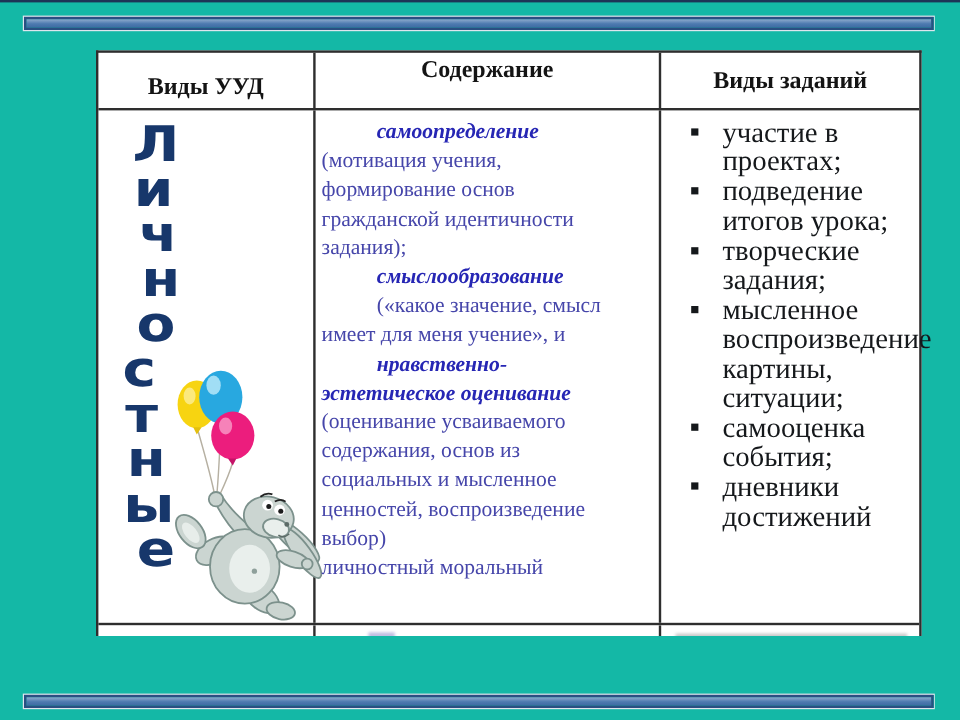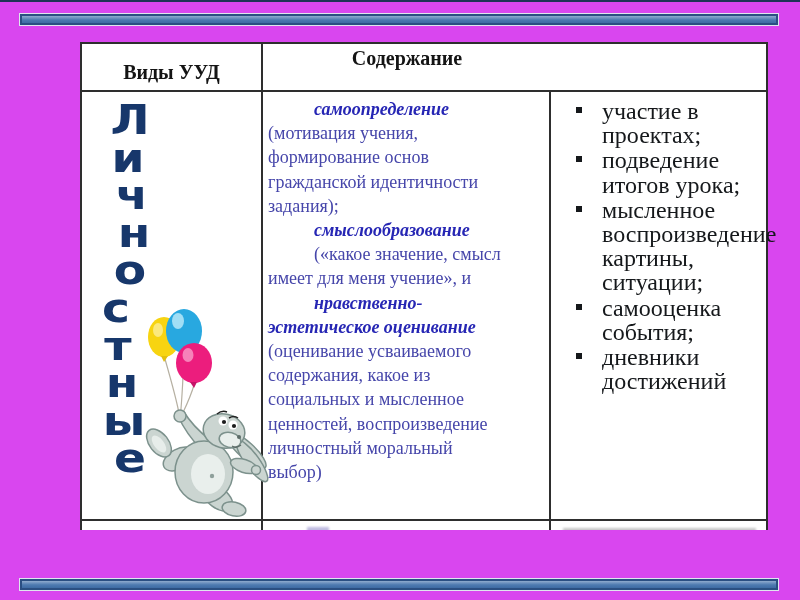--- a/index.html
+++ b/index.html
@@ -1,18 +1,18 @@
 <!DOCTYPE html>
 <html lang="ru" style="--topline: #1d3356; --accent-fill: #4d7ab0; --accent-border: #2a4f82; --letter-color: #17376b; --content-color: #4646aa; --term-color: #2626b4;"><head>
 <meta charset="utf-8">
 <title>Slide</title>
 <style>
   html,body{margin:0;padding:0;background:#ffffff;}
   .slide{
-    position:relative;width:800px;height:600px;background:#d946ef;overflow:hidden;
+    position:relative;width:800px;height:600px;background:#14b8a6;overflow:hidden;
     font-family:"Liberation Serif",serif;
   }
   
   .top-line{position:absolute;top:0;left:0;width:800px;height:2px;background:var(--topline,#1d3356);}
   .bar{
     position:absolute;left:20px;width:754px;height:7px;
     border:2px solid var(--accent-border,#2a4f82);
     background:linear-gradient(180deg,#8fabce 0%,var(--accent-fill,#4d7ab0) 55%,#3e6ba3 100%);
     box-shadow:0 0 0 1px #dfe5ee;
   }
@@ -65,20 +65,21 @@
 <div class="slide">
 
   <div class="top-line"></div>
   <div class="bar top"></div>
 
   <div class="uud-table">
 
     <div class="trow thead">
       <div class="th th1">Виды УУД</div>
       <div class="th th2">Содержание</div>
+      <div class="th th3">Виды заданий</div>
     </div>
 
     <div class="trow tbody">
 
       <div class="td td1">
         <div class="vword">
             <div class="vletter" style="transform: translateX(7px) scaleX(1.15);">Л</div>
             <div class="vletter" style="transform: translateX(5px) scaleX(1.15);">и</div>
             <div class="vletter" style="transform: translateX(9px) scaleX(1.15);">ч</div>
             <div class="vletter" style="transform: translateX(11px) scaleX(1.15);">н</div>
@@ -147,32 +148,33 @@
             <div class="cline">(мотивация учения,</div>
             <div class="cline">формирование основ</div>
             <div class="cline">гражданской идентичности</div>
             <div class="cline">задания);</div>
             <div class="cline term indent">смыслообразование</div>
             <div class="cline indent">(«какое значение, смысл</div>
             <div class="cline">имеет для меня учение», и</div>
             <div class="cline term indent">нравственно-</div>
             <div class="cline term">эстетическое оценивание</div>
             <div class="cline">(оценивание усваиваемого</div>
-            <div class="cline">содержания, какое из</div>
+            <div class="cline">содержания, основ из</div>
             <div class="cline">социальных и мысленное</div>
             <div class="cline">ценностей, воспроизведение</div>
+            <div class="cline">выбор)</div>
             <div class="cline">личностный моральный</div>
-            <div class="cline">выбор)</div>
           </div>
       </div>
 
       <div class="td td3">
         <ul class="tasks">
             <li>участие в проектах;</li>
             <li>подведение итогов урока;</li>
+            <li>творческие задания;</li>
             <li>мысленное воспроизведение картины, ситуации;</li>
             <li>самооценка события;</li>
             <li>дневники достижений</li>
           </ul>
       </div>
     </div>
 
     <div class="trow tpartial">
       <div class="td"></div>
       <div class="td">

